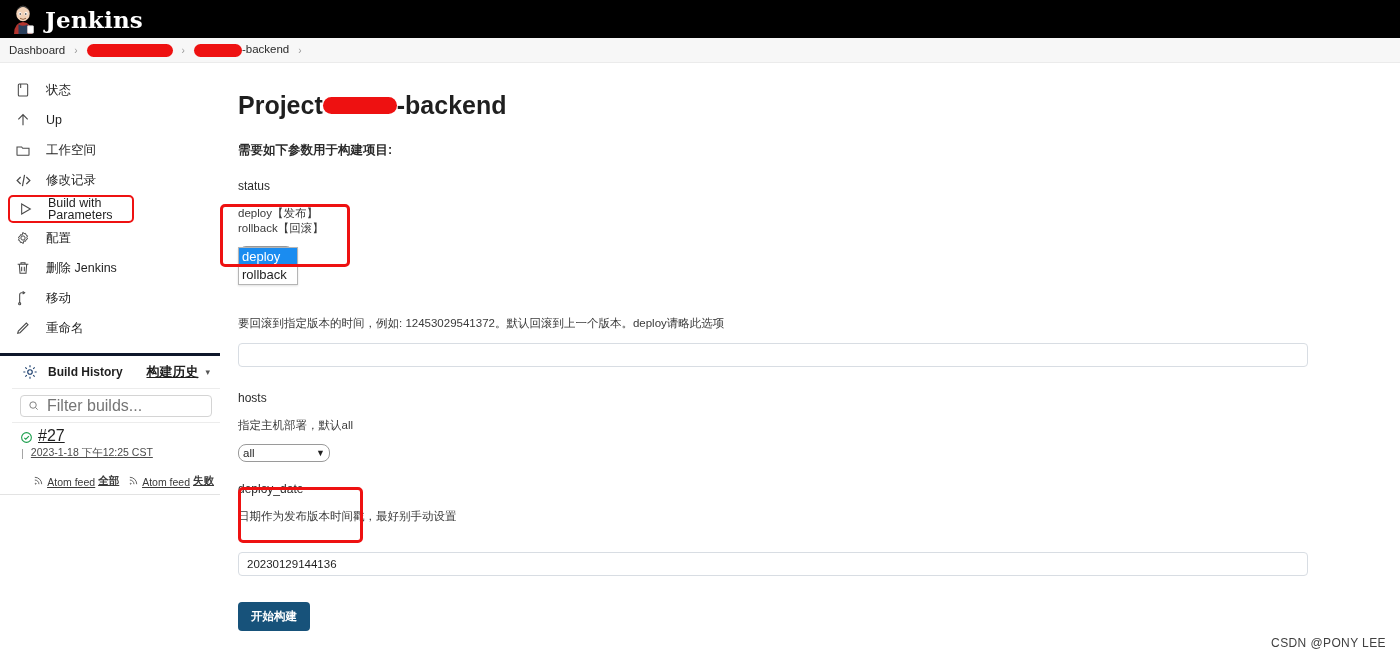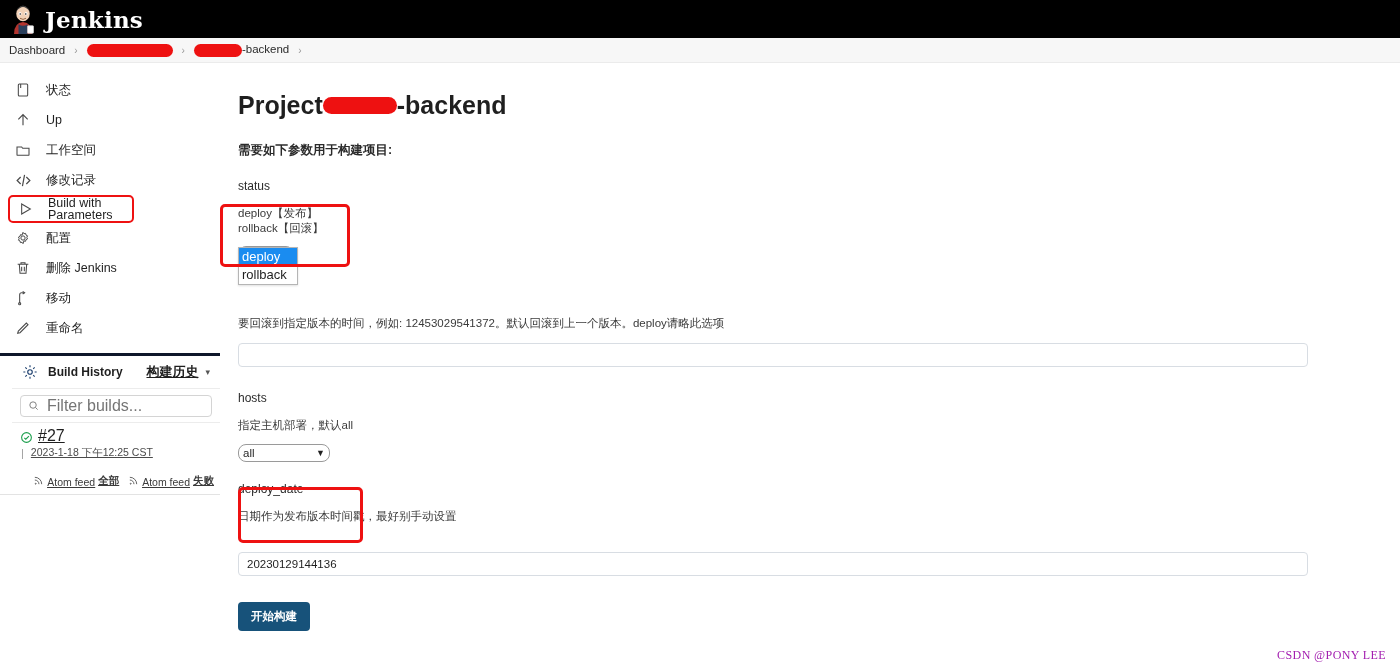--- a/index.html
+++ b/index.html
@@ -199,25 +199,24 @@
   
   .ann {
     position: absolute;
     border: 3px solid #ee1111;
     border-radius: 5px;
     pointer-events: none;
     z-index: 9;
   }
   .watermark {
     position: absolute;
-    right: 14px; bottom: 9px;
+    right: 14px; bottom: 22px;
     font-size: 12px;
-    color: #a21caf;
+    color: #404040;
     letter-spacing: .4px;
-    font-family: Liberation Serif, serif;
   }
 </style>
 </head>
 <body>
 
 <div class="masthead">
   <span class="jenkins-logo">
     <svg viewBox="0 0 40 40" width="30" height="30" aria-hidden="true">
       <ellipse cx="20" cy="13" rx="9" ry="10" fill="#f2d2b8"></ellipse>
       <path d="M11 10 Q20 -2 29 10 Q27 3 20 2 Q13 3 11 10Z" fill="#3a3a3a"></path>

